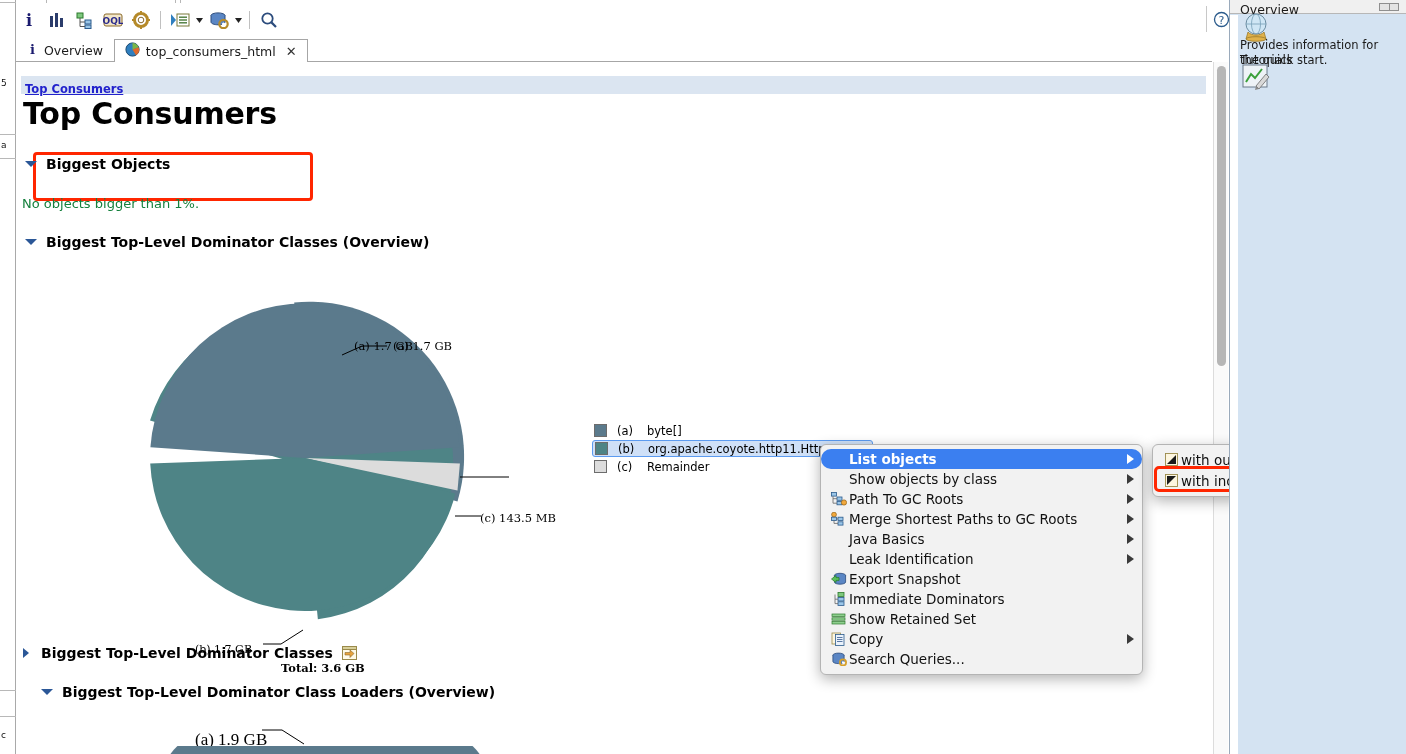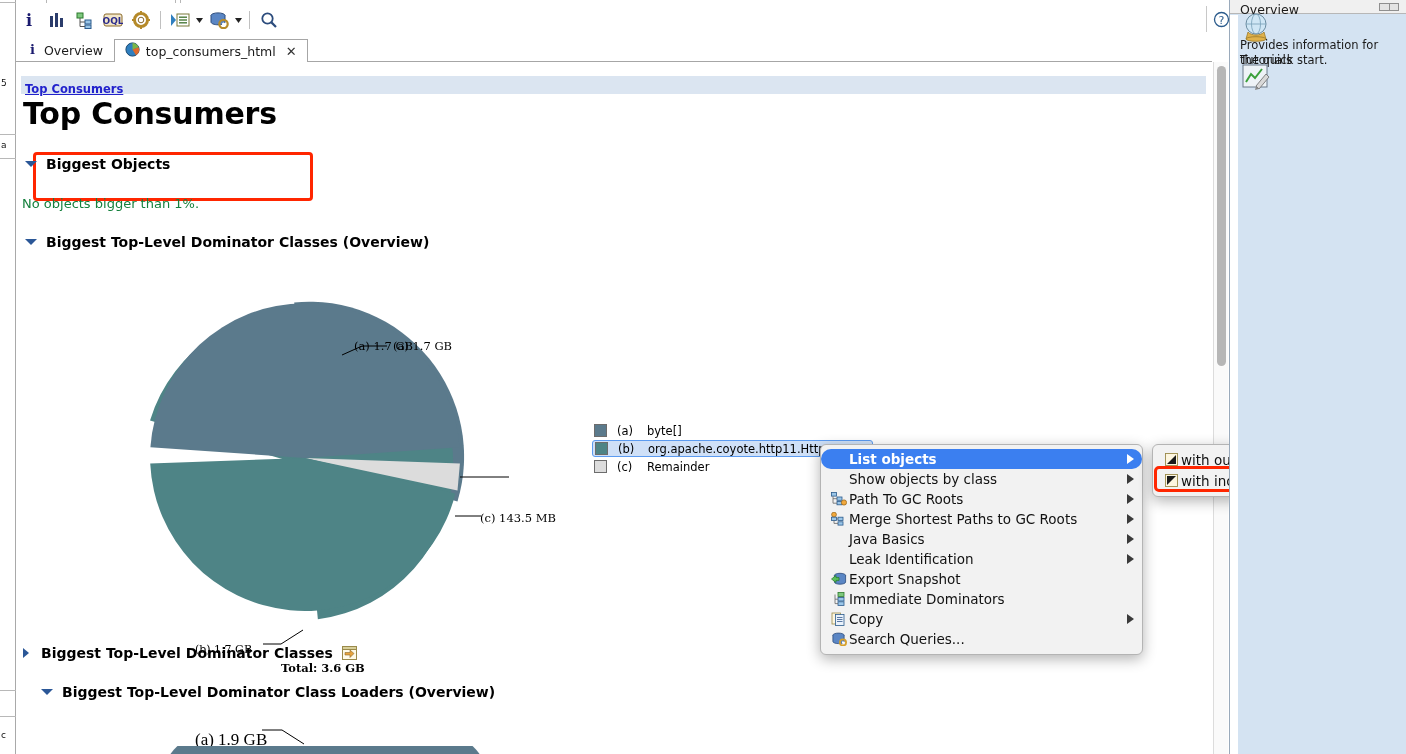--- a/index.html
+++ b/index.html
@@ -523,20 +523,30 @@
           <rect x="7" y="5.4" width="6" height="3.6" fill="#9bc6e8" stroke="#2b5b8c" stroke-width="0.8"></rect>
           <rect x="7" y="9.8" width="6" height="3.6" fill="#9bc6e8" stroke="#2b5b8c" stroke-width="0.8"></rect>
           <path d="M4 2.5 L4 7.2 L7 7.2 M4 7.2 L4 11.6 L7 11.6" fill="none" stroke="#666" stroke-width="0.8"></path>
         </svg>
       </span>
       <span class="lbl">Immediate Dominators</span>
     </div>
     <div class="ctxitem">
       <span class="ic">
         <svg width="16" height="14" viewBox="0 0 16 14">
+          <rect x="1" y="2" width="13" height="2.4" fill="#8ecf8e" stroke="#2d7a2d" stroke-width="0.7"></rect>
+          <rect x="1" y="5.8" width="13" height="2.4" fill="#8ecf8e" stroke="#2d7a2d" stroke-width="0.7"></rect>
+          <rect x="1" y="9.6" width="13" height="2.4" fill="#8ecf8e" stroke="#2d7a2d" stroke-width="0.7"></rect>
+        </svg>
+      </span>
+      <span class="lbl">Show Retained Set</span>
+    </div>
+    <div class="ctxitem">
+      <span class="ic">
+        <svg width="16" height="14" viewBox="0 0 16 14">
           <rect x="1" y="1" width="8.5" height="11" fill="#fdf6e0" stroke="#9a8a4a" stroke-width="0.8"></rect>
           <rect x="4.5" y="2.5" width="8.5" height="11" fill="#eaf2fb" stroke="#2b5b8c" stroke-width="0.8"></rect>
           <g fill="#4a6a9a">
               <rect x="6" y="5" width="5.5" height="0.9"></rect>
               <rect x="6" y="7" width="5.5" height="0.9"></rect>
               <rect x="6" y="9" width="5.5" height="0.9"></rect>
             </g>
         </svg>
       </span>
       <span class="lbl">Copy</span>

